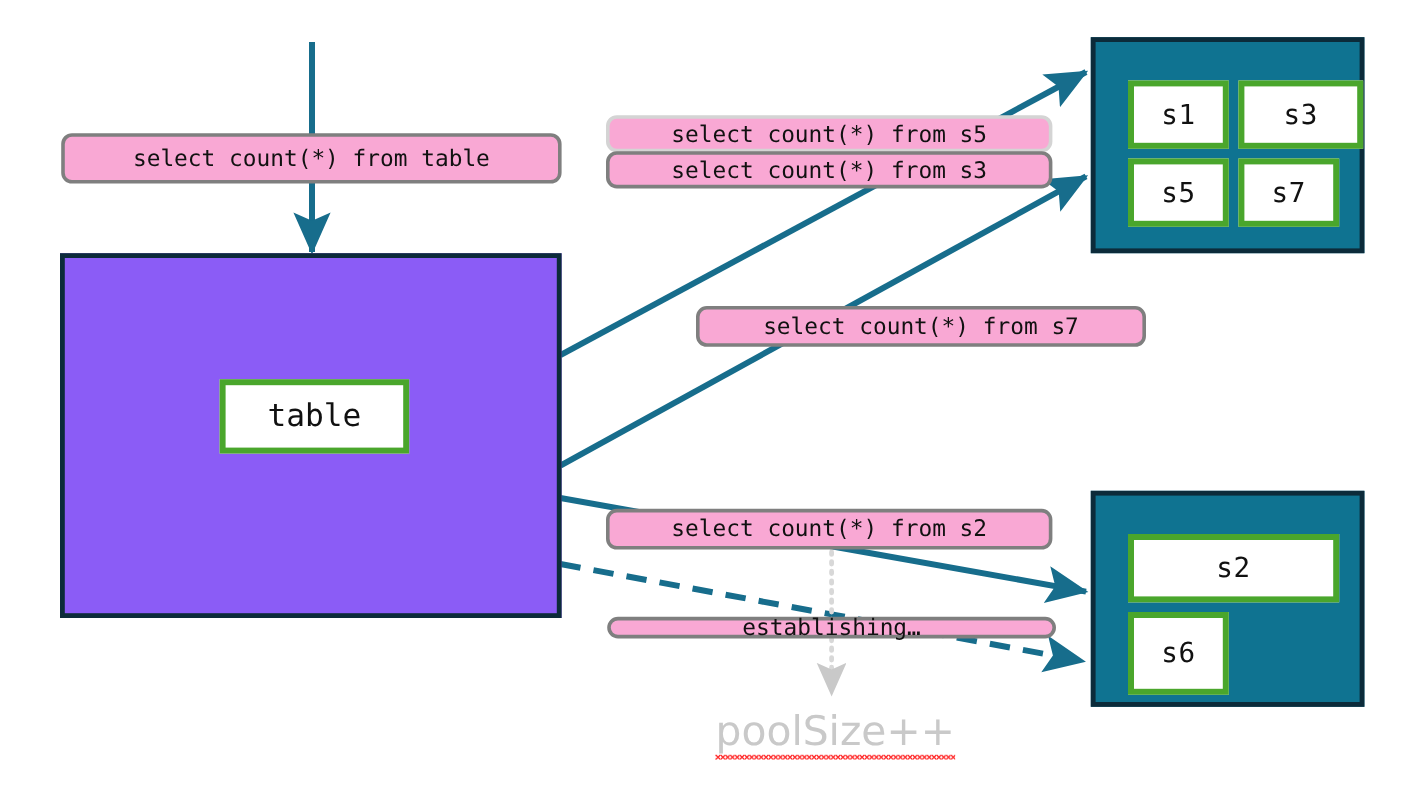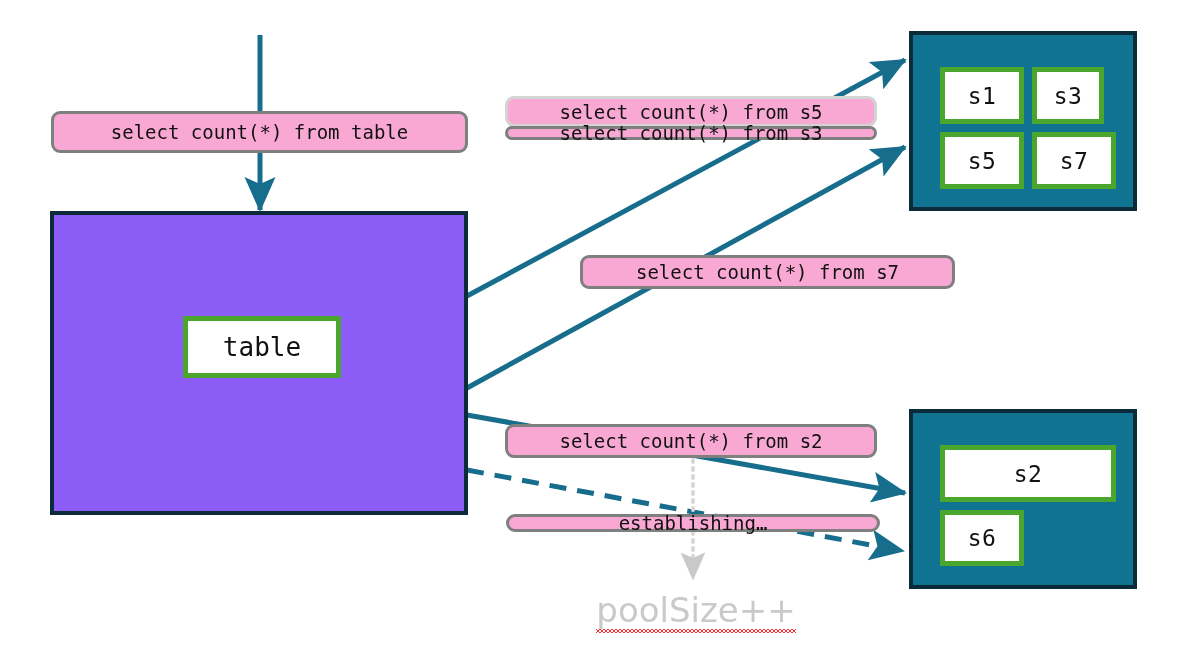--- a/index.html
+++ b/index.html
@@ -166,45 +166,45 @@
   <div id="table-box">
     <div id="table-node">
       <span>table</span>
     </div>
   </div>
 
   <div class="pool" style="left:909px; top:31px; width:228px; height:180px;">
     <div class="shard" style="left:27px; top:32px; width:84px; height:57px;">
       <span>s1</span>
     </div>
-    <div class="shard" style="left:119px; top:32px; width:72px; height:57px;">
+    <div class="shard" style="left:119px; top:32px; width:104px; height:57px;">
       <span>s3</span>
     </div>
     <div class="shard" style="left:27px; top:97px; width:84px; height:57px;">
       <span>s5</span>
     </div>
     <div class="shard" style="left:119px; top:97px; width:84px; height:57px;">
       <span>s7</span>
     </div>
   </div>
 
   <div class="pool" style="left:909px; top:409px; width:228px; height:180px;">
     <div class="shard" style="left:27px; top:32px; width:176px; height:57px;">
       <span>s2</span>
     </div>
-    <div class="shard" style="left:27px; top:97px; width:84px; height:56px;">
+    <div class="shard" style="left:27px; top:97px; width:84px; height:69px;">
       <span>s6</span>
     </div>
   </div>
 
   <div class="qbox light" style="left:505px; top:96px; width:372px; height:31px;">
     <span>select count(*) from s5</span>
   </div>
 
-  <div class="qbox" style="left:505px; top:126px; width:372px; height:14px;">
+  <div class="qbox" style="left:505px; top:126px; width:372px; height:31px;">
     <span>select count(*) from s3</span>
   </div>
 
   <div class="qbox" style="left:580px; top:255px; width:375px; height:34px;">
     <span>select count(*) from s7</span>
   </div>
 
   <div class="qbox" style="left:505px; top:424px; width:372px; height:34px;">
     <span>select count(*) from s2</span>
   </div>

